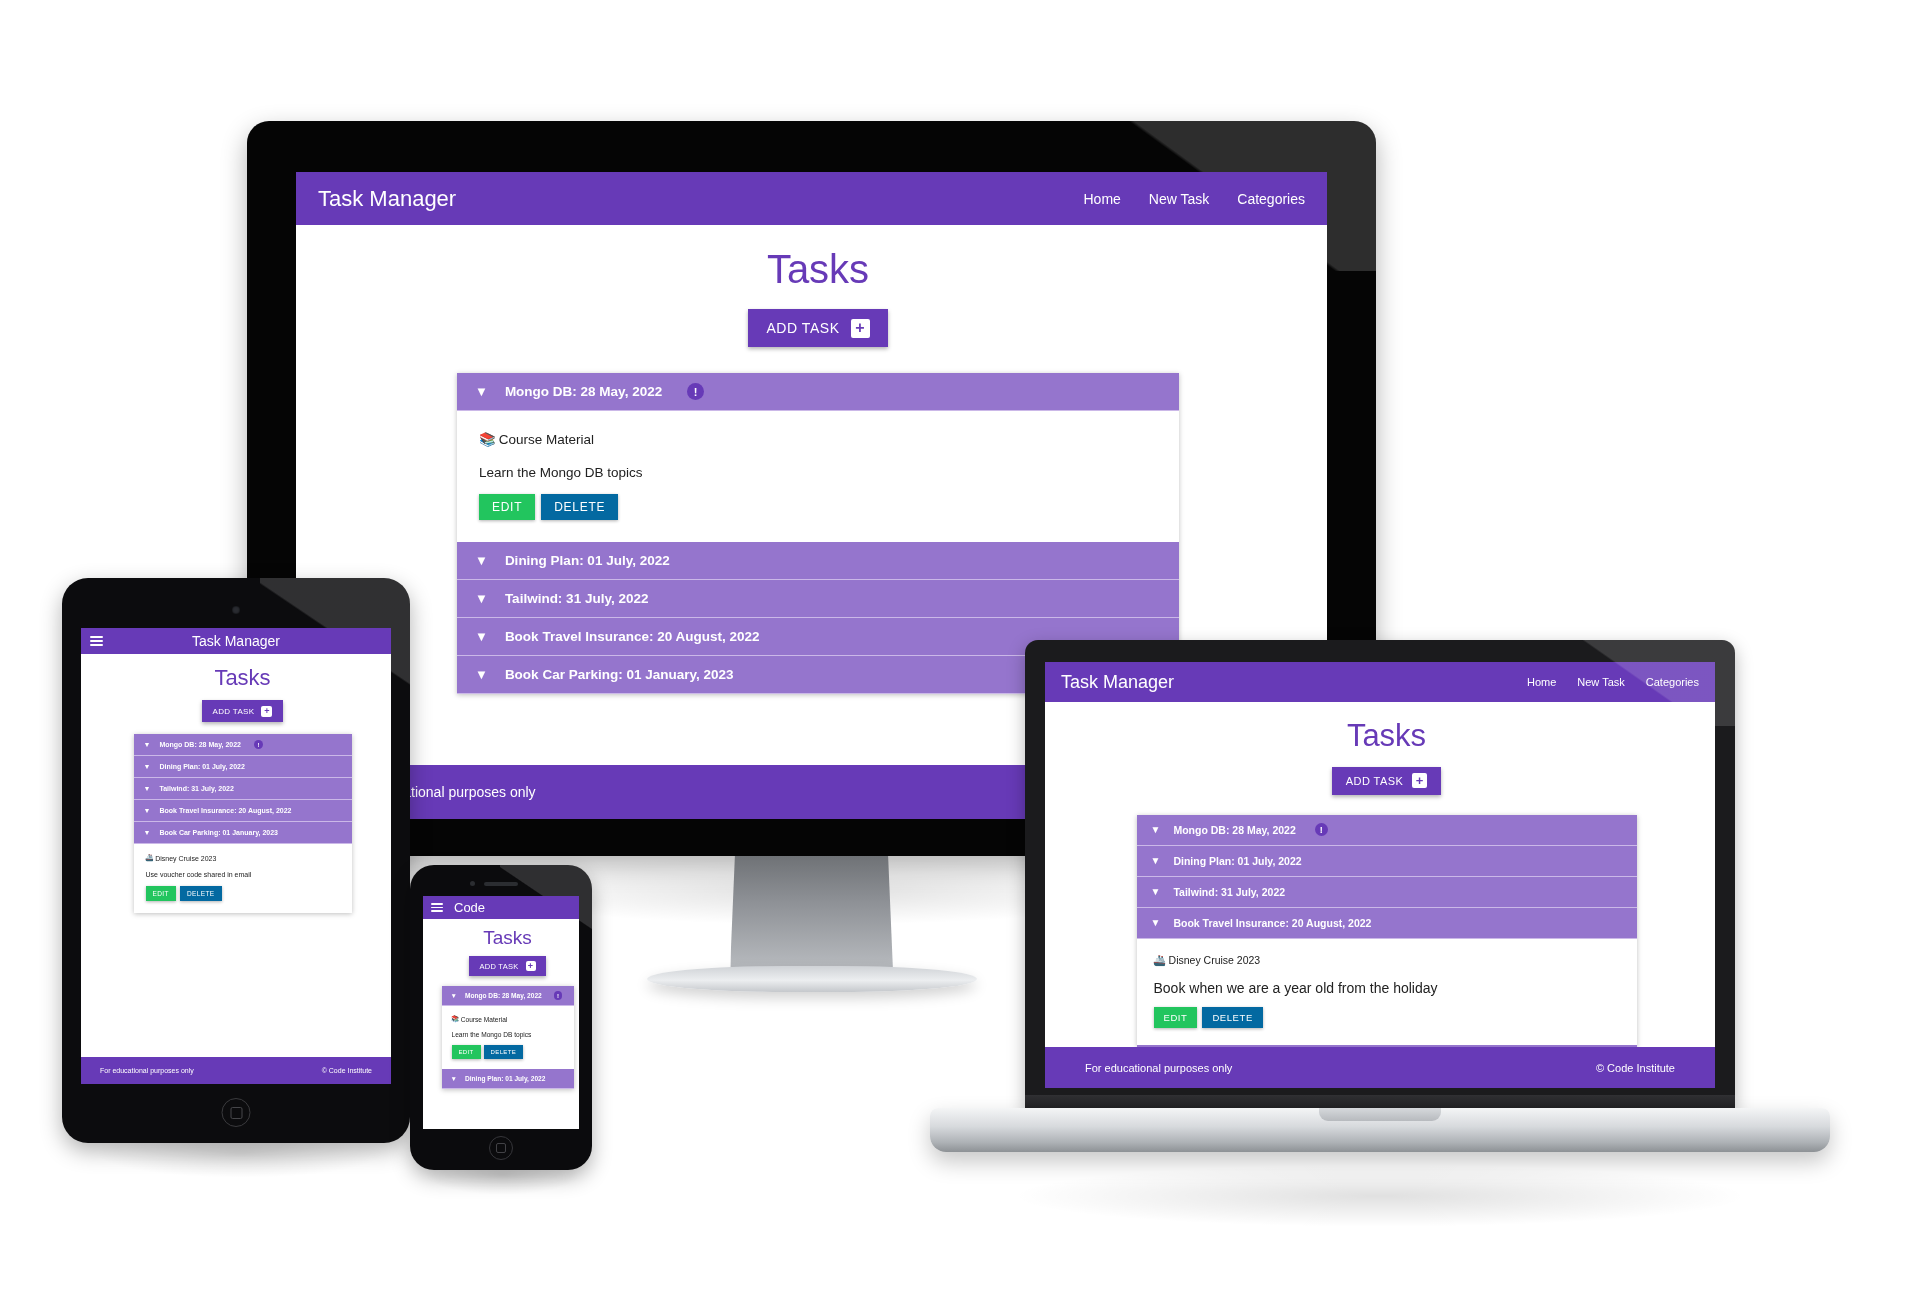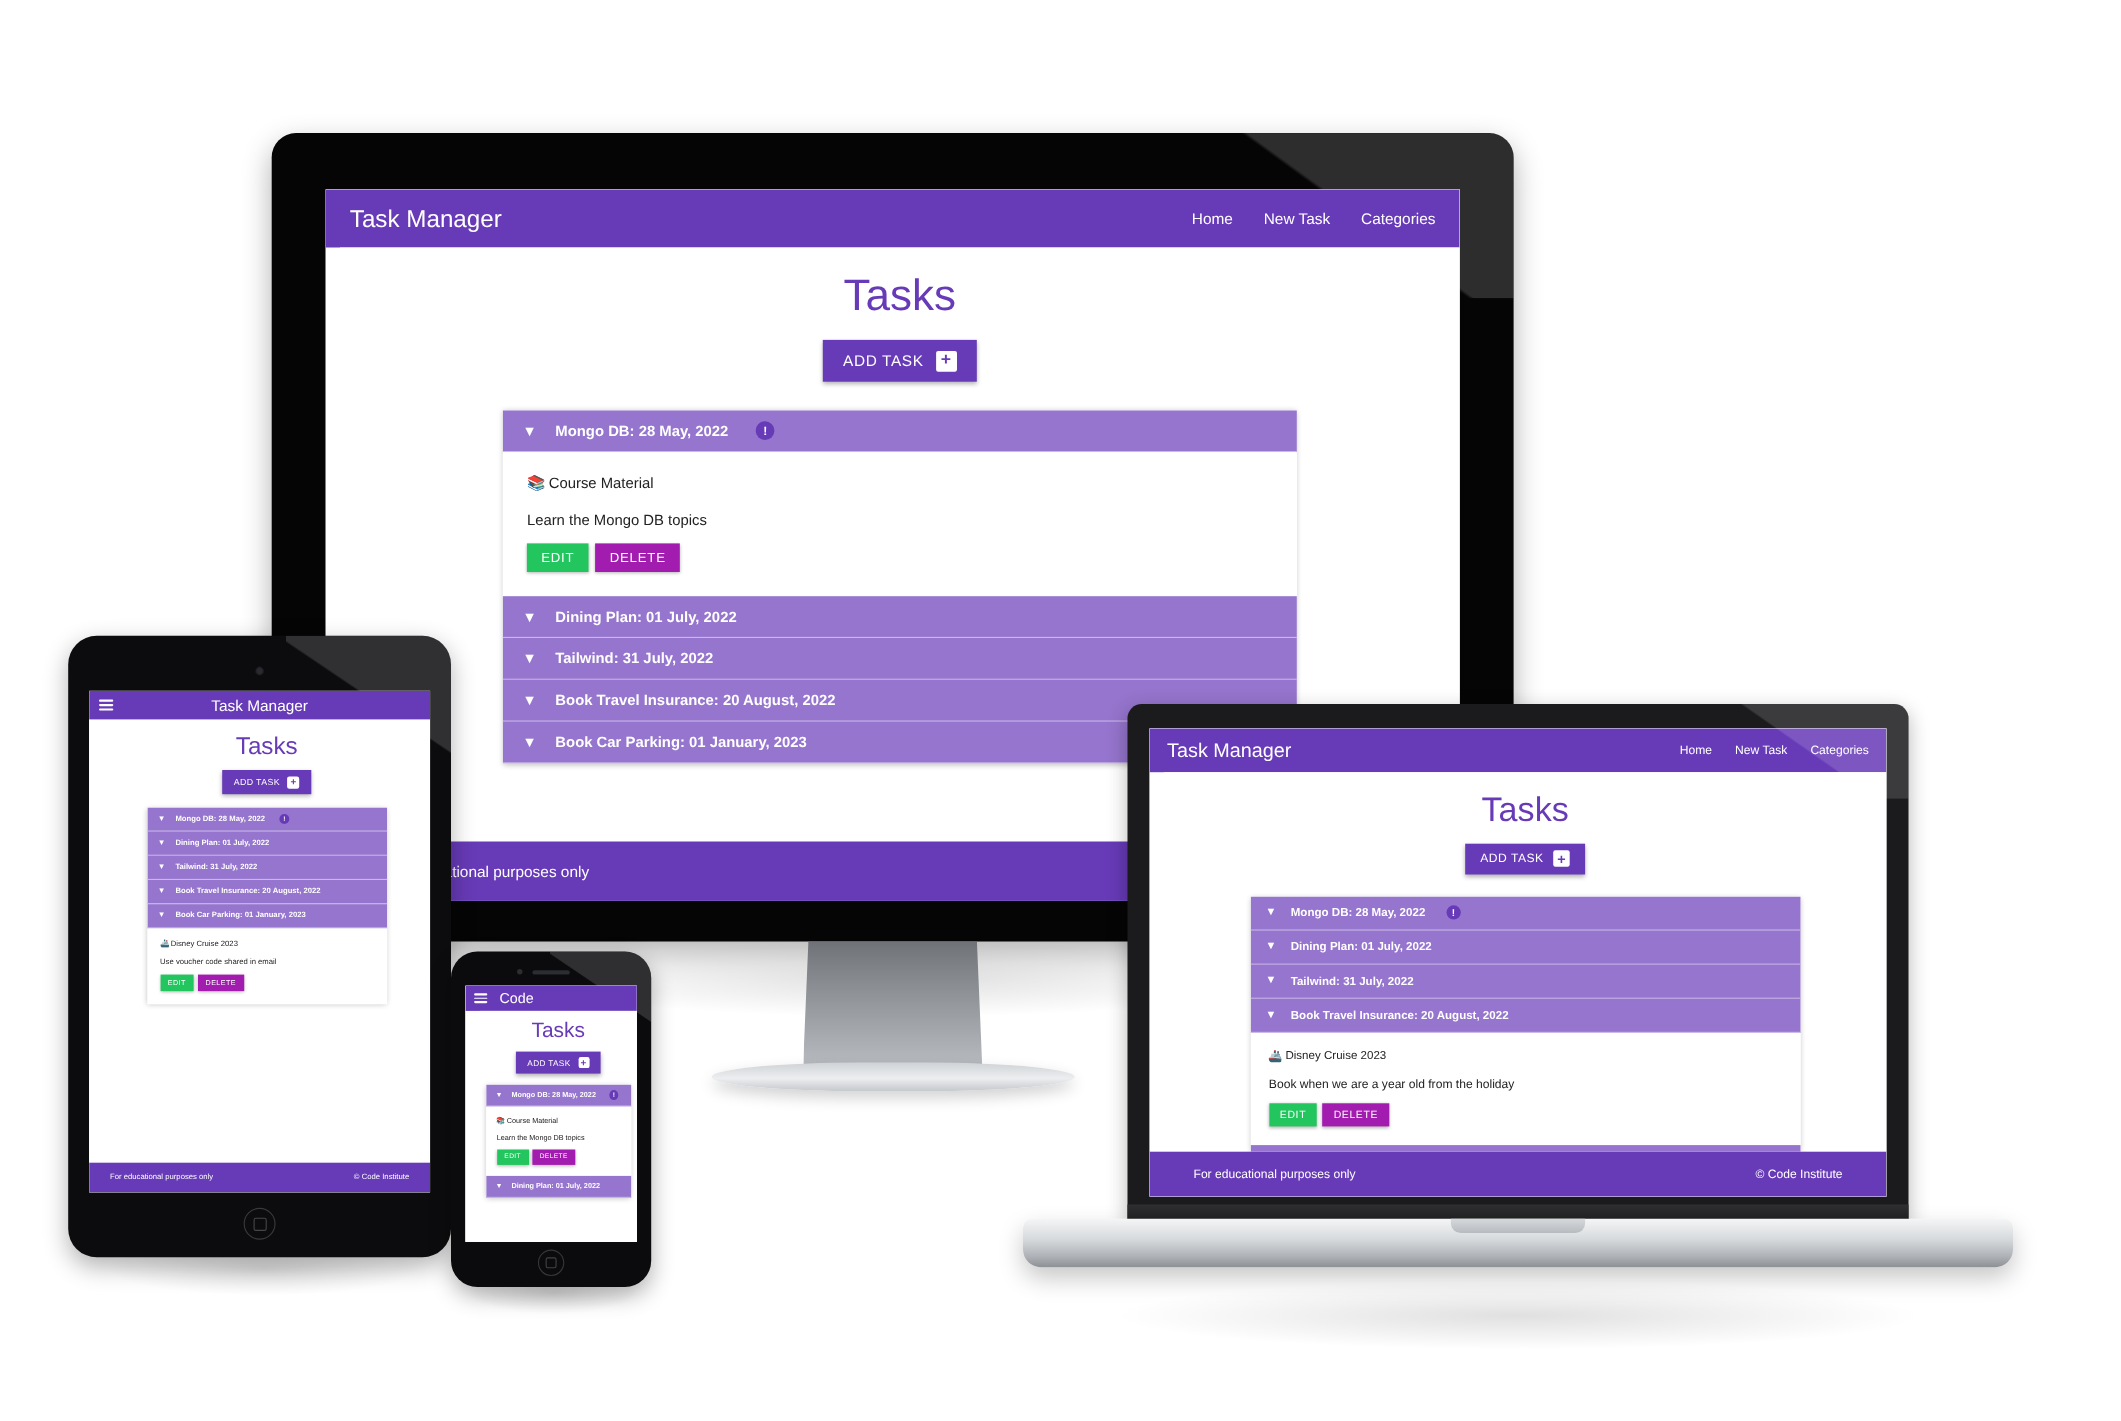--- a/index.html
+++ b/index.html
@@ -30,21 +30,21 @@
       border-bottom:1px solid #cbb8e8;box-sizing:border-box;white-space:nowrap;}
   .caret{color:#fff;flex:0 0 auto;}
   .badge{background:#673AB7;color:#fff;border-radius:50%;display:inline-flex;
          align-items:center;justify-content:center;font-weight:700;flex:0 0 auto;}
   .cbody{background:#fff;box-sizing:border-box;}
   .catline{display:flex;align-items:center;color:#222;}
   .catline .emo{display:inline-block;}
   .desc{color:#222;}
   .btnrow{display:flex;}
   .bedit{background:#22c55e;color:#fff;}
-  .bdel{background:#a21caf;color:#fff;}
+  .bdel{background:#0369a1;color:#fff;}
   .bedit,.bdel{display:inline-flex;align-items:center;justify-content:center;
                letter-spacing:.06em;box-shadow:0 1px 3px rgba(0,0,0,.3);
                white-space:nowrap;font-weight:400;}
   .footer{background:#673AB7;color:#fff;display:flex;align-items:center;
           justify-content:space-between;box-sizing:border-box;flex:0 0 auto;
           white-space:nowrap;}
 
   
   #monitor{position:absolute;left:247px;top:121px;width:1129px;height:735px;}
   #monitor .bezel{position:absolute;inset:0;background:#050505;
@@ -102,21 +102,21 @@
   #laptop .navlinks{gap:21px;font-size:11px;}
   #laptop .page-title{font-size:31px;margin:16px 0 0;}
   #laptop .addbtn{margin-top:13px;height:31px;padding:0 14px;gap:9px;font-size:11px;}
   #laptop .plus{width:15px;height:15px;font-size:13px;}
   #laptop .collapsible{width:500px;margin-top:20px;}
   #laptop .ch{height:31px;padding:0 14px;gap:13px;font-size:10.5px;font-weight:700;}
   #laptop .caret{font-size:10px;}
   #laptop .badge{width:13px;height:13px;font-size:9px;margin-left:6px;}
   #laptop .cbody{padding:15px 17px 17px;}
   #laptop .catline{font-size:10.5px;gap:2px;}
-  #laptop .desc{font-size:11px;margin-top:13px;}
+  #laptop .desc{font-size:14px;margin-top:13px;}
   #laptop .btnrow{margin-top:11px;gap:5px;}
   #laptop .bedit,#laptop .bdel{height:21px;padding:0 10px;font-size:9.5px;}
   #laptop .footer{height:41px;padding:0 40px;font-size:11px;}
 
   
   #tablet{position:absolute;left:62px;top:578px;width:348px;height:565px;}
   #tablet .body{position:absolute;inset:0;background:#0c0c0e;border-radius:26px;
       box-shadow:0 8px 22px rgba(0,0,0,.30);overflow:hidden;}
   #tablet .body::after{content:"";position:absolute;right:0;top:0;width:150px;height:118px;
       background:linear-gradient(214deg,rgba(255,255,255,.15) 0%,rgba(255,255,255,.15) 48%,rgba(255,255,255,0) 49%);}

